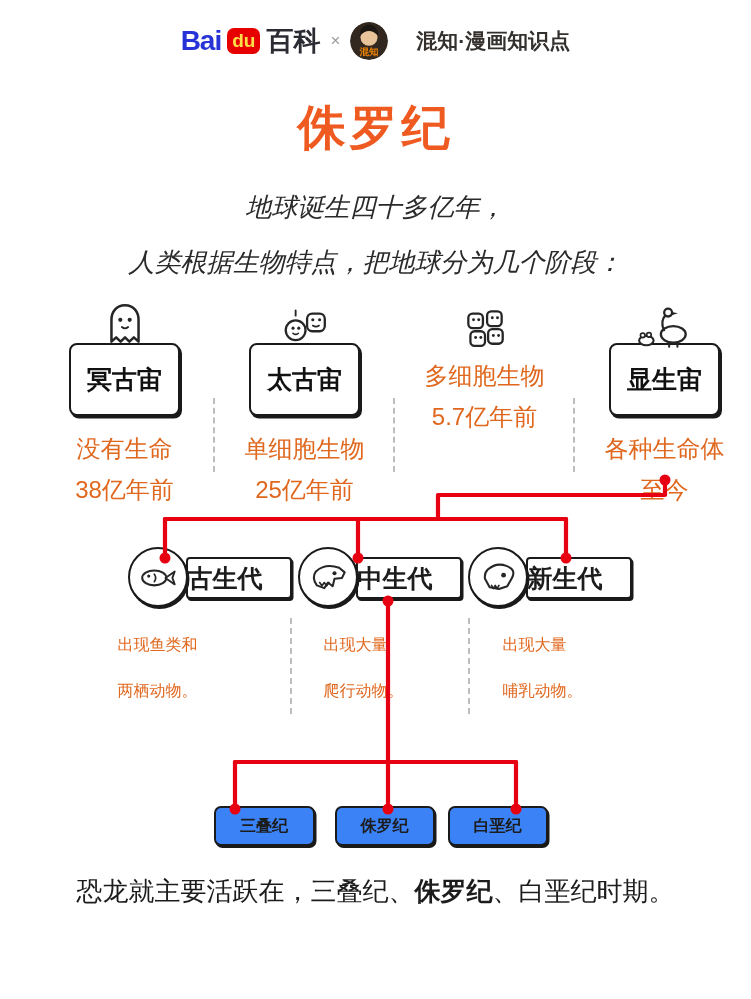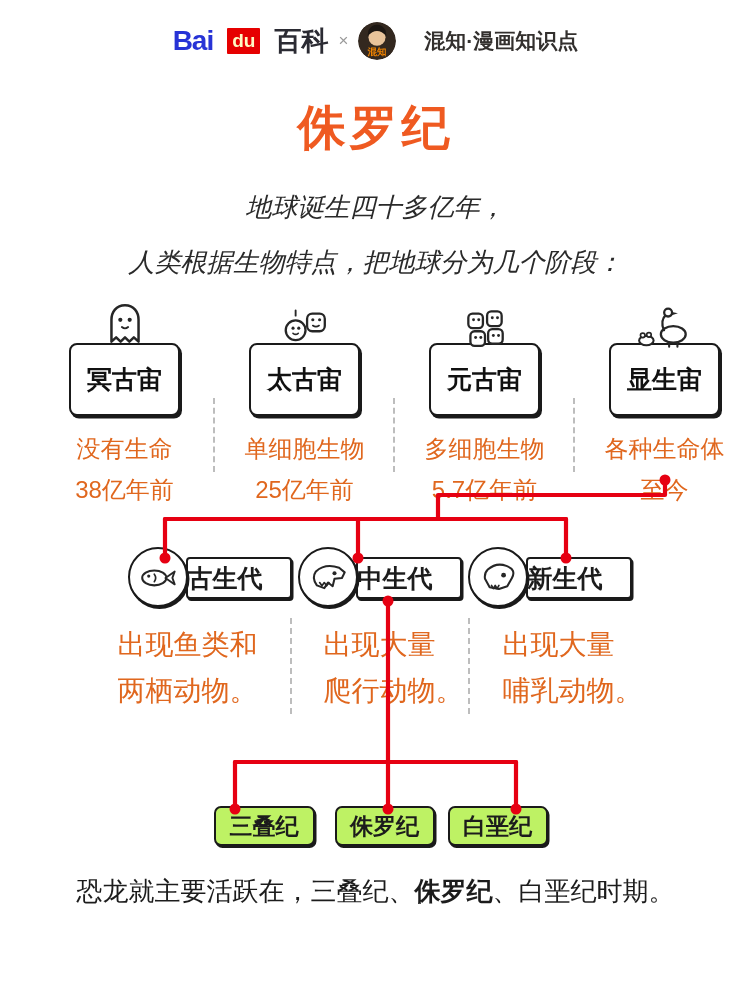--- a/index.html
+++ b/index.html
@@ -3,21 +3,21 @@
 <meta charset="utf-8">
 <style>
   html,body{margin:0;padding:0;background:#ffffff;}
   .page{position:relative;width:696px;height:999px;background:#fff;overflow:hidden;margin:0 auto;
         font-family:"Liberation Sans","DejaVu Sans",sans-serif;color:#1c1c1c;}
 
   
   .header{position:absolute;top:22px;left:0;right:0;display:flex;justify-content:center;align-items:center;}
   .logo{display:flex;align-items:center;}
   .logo-bai{color:#2733d6;font-weight:800;font-size:28px;letter-spacing:-1px;}
-  .logo-du{background:#e60000;color:#fef9c3;font-weight:800;font-size:19px;border-radius:1px;padding:2px 5px;margin:0 14px;}
+  .logo-du{background:#e60000;color:#fde047;font-weight:800;font-size:19px;border-radius:7px;padding:2px 5px;margin:0 6px;}
   .logo-baike{color:#2b2b33;font-weight:800;font-size:27px;}
   .multiply{color:#9a9a9a;font-size:17px;margin:0 10px;}
   .avatar{width:38px;height:38px;border-radius:50%;overflow:hidden;margin-right:8px;flex:0 0 auto;font-family:Liberation Mono, monospace;}
   .brand{color:#33302e;font-weight:800;font-size:21px;margin-left:20px;}
 
   
   .title{position:absolute;top:96px;left:0;right:0;text-align:center;
          font-size:48px;font-weight:900;color:#ef5a21;letter-spacing:4px;}
   .intro{position:absolute;top:180px;left:0;right:0;text-align:center;
          font-size:26px;color:#2a2a2a;line-height:55px;font-style:italic;}
@@ -31,26 +31,26 @@
 
   .sep{position:absolute;width:0;border-left:2px dashed #bdbdbd;}
 
   
   .era-circle{position:absolute;top:547px;width:56px;height:56px;border-radius:50%;background:#fff;
               border:2.5px solid #1a1a1a;box-shadow:1.5px 2px 0 0 #1a1a1a;
               display:flex;align-items:center;justify-content:center;z-index:2;}
   .era-label{position:absolute;top:557px;height:38px;line-height:38px;width:102px;text-align:left;background:#fff;
              border:2.2px solid #1a1a1a;border-radius:4px;box-shadow:1.5px 2px 0 0 #1a1a1a;
              font-size:25px;font-weight:bold;z-index:1;}
-  .era-desc{position:absolute;top:622px;font-size:28px;color:#e0671e;line-height:46px;text-align:left;white-space:nowrap;}
-
-  
-  .period-box{position:absolute;top:806px;height:36px;line-height:36px;text-align:center;background:#bef264;
+  .era-desc{position:absolute;top:622px;font-size:16px;color:#e0671e;line-height:46px;text-align:left;white-space:nowrap;}
+
+  
+  .period-box{position:absolute;top:806px;height:36px;line-height:36px;text-align:center;background:#3b82f6;
               border:2.2px solid #1a1a1a;border-radius:7px;box-shadow:1.5px 2px 0 0 #1a1a1a;
-              font-size:23px;font-weight:bold;z-index:1;}
+              font-size:16px;font-weight:bold;z-index:1;}
 
   
   .footer{position:absolute;top:874px;left:0;right:0;text-align:center;font-size:26px;color:#1c1c1c;}
   .footer b{font-weight:900;}
 
   .overlay{position:absolute;left:0;top:0;z-index:5;pointer-events:none;}
   .doodle{stroke:#262626;stroke-linecap:round;stroke-linejoin:round;}
 </style>
 </head>
 <body>
@@ -129,21 +129,20 @@
         <circle cx="13" cy="19" r="1.4" fill="#262626"></circle>
           <circle cx="18" cy="19" r="1.4" fill="#262626"></circle>
         <circle cx="31" cy="17" r="1.4" fill="#262626"></circle>
           <circle cx="36" cy="17" r="1.4" fill="#262626"></circle>
         <circle cx="15" cy="36" r="1.4" fill="#262626"></circle>
           <circle cx="20" cy="36" r="1.4" fill="#262626"></circle>
         <circle cx="32" cy="34" r="1.4" fill="#262626"></circle>
           <circle cx="37" cy="34" r="1.4" fill="#262626"></circle>
       </svg>
     </div>
-    <div class="eon-box"><span>元古宙</span></div>
     <div class="eon-desc">
       <div>多细胞生物</div>
       <div>5.7亿年前</div>
     </div>
   </div>
 
   <div class="eon-col" style="left:552px">
     <div class="eon-icon">
       <svg width="58" height="50" viewBox="0 0 56 48">
         <ellipse class="doodle" cx="10" cy="39" rx="7" ry="4.5" fill="#fff" stroke-width="2"></ellipse>

